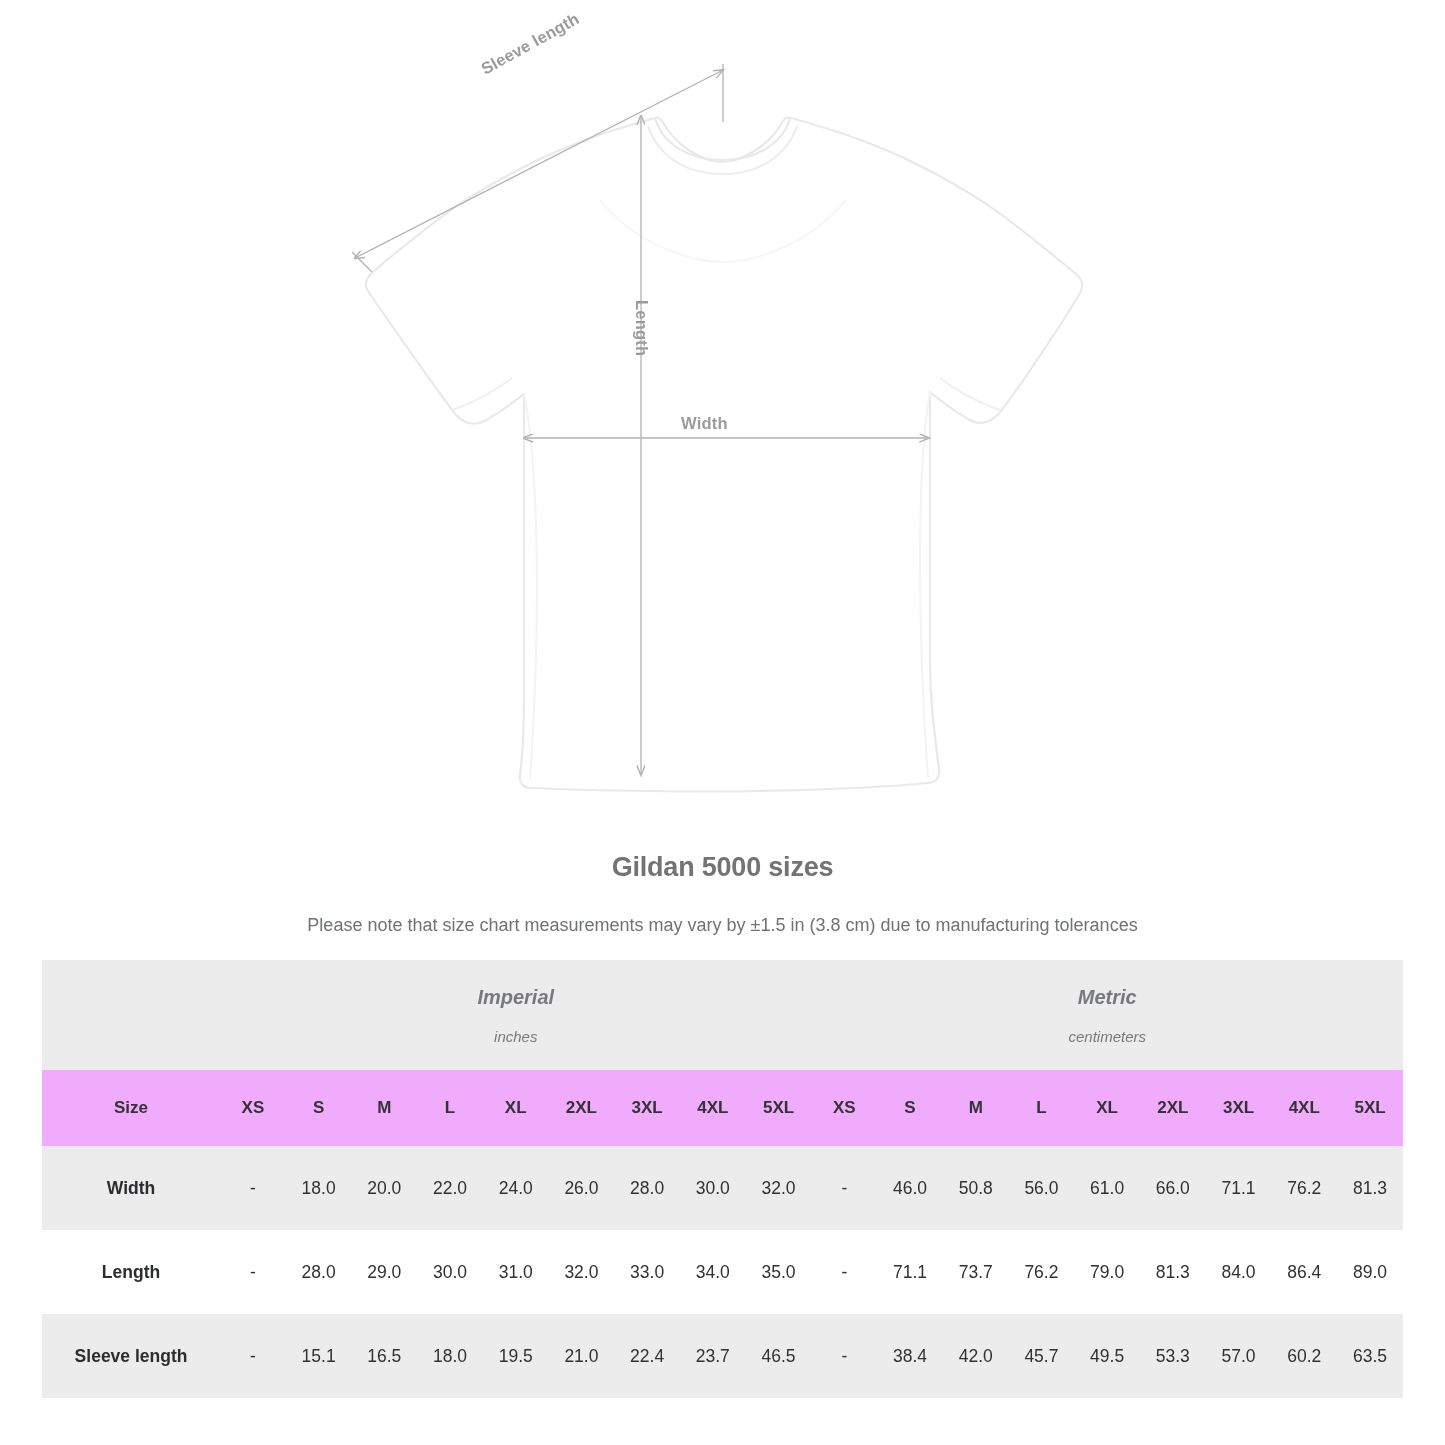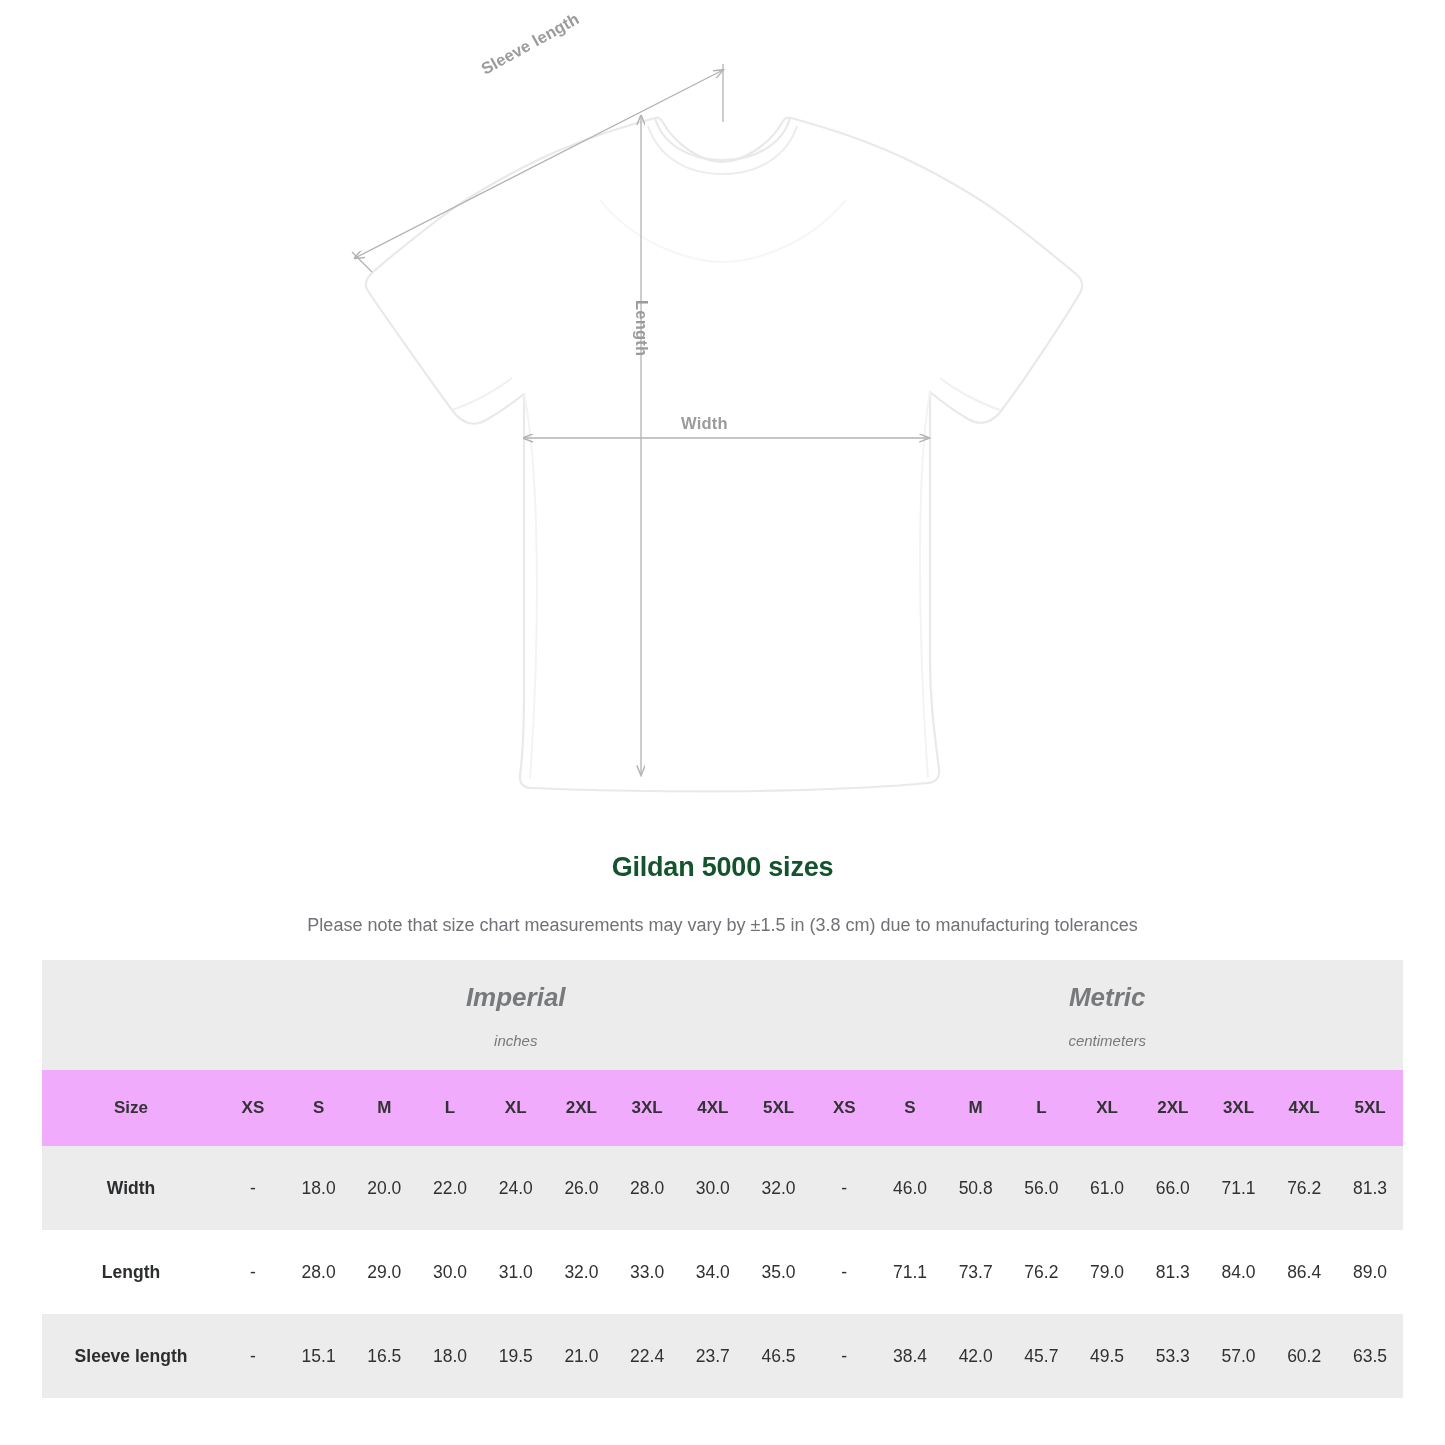--- a/index.html
+++ b/index.html
@@ -60,21 +60,21 @@
   }
 
   
   .title-block {
     text-align: center;
     margin-top: 22px;
   }
   .chart-title {
     font-size: 27px;
     font-weight: bold;
-    color: #14532d;
+    color: #737373;
     letter-spacing: -0.2px;
   }
   .chart-note {
     margin-top: 32px;
     font-size: 18px;
     color: #6f7276;
   }
 
   
   .table-wrap {
@@ -90,21 +90,21 @@
     border: none;
     text-align: center;
     vertical-align: middle;
   }
   .unit-head td {
     background: #ececec;
     height: 110px;
     padding: 0;
   }
   .unit-name {
-    font-size: 26px;
+    font-size: 20px;
     font-style: italic;
     font-weight: bold;
     color: #77797c;
     line-height: 1.25;
   }
   .unit-sub {
     font-size: 15px;
     font-style: italic;
     color: #77797c;
     margin-top: 18px;

